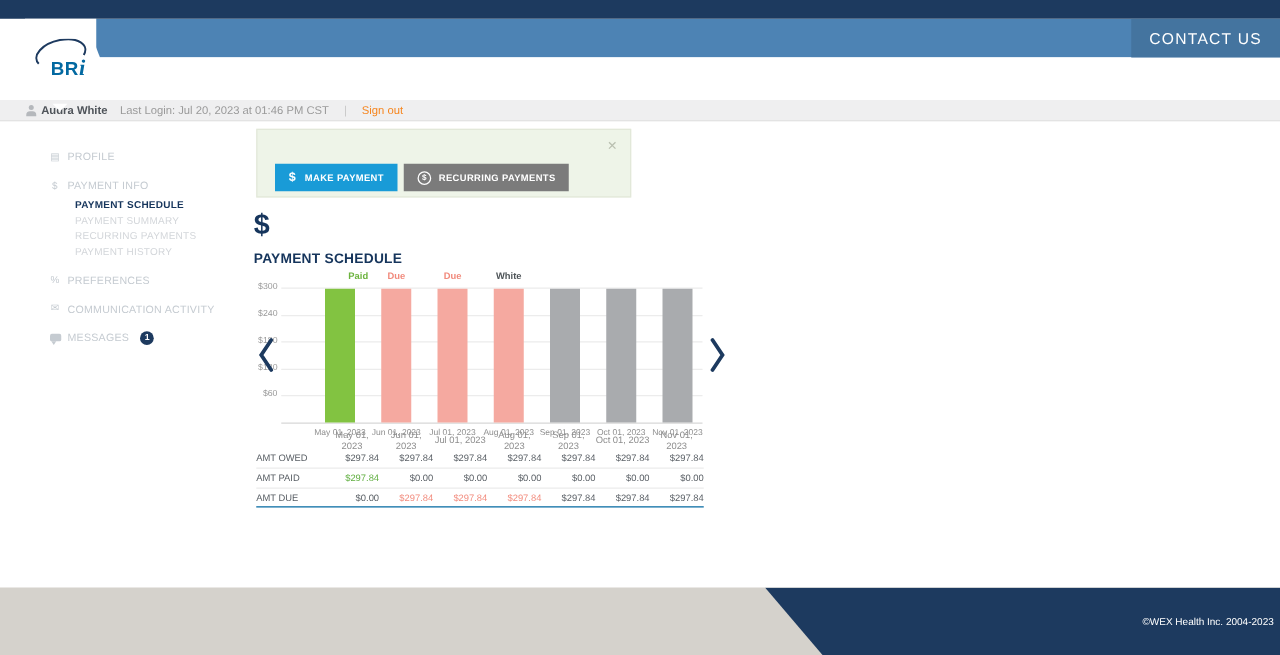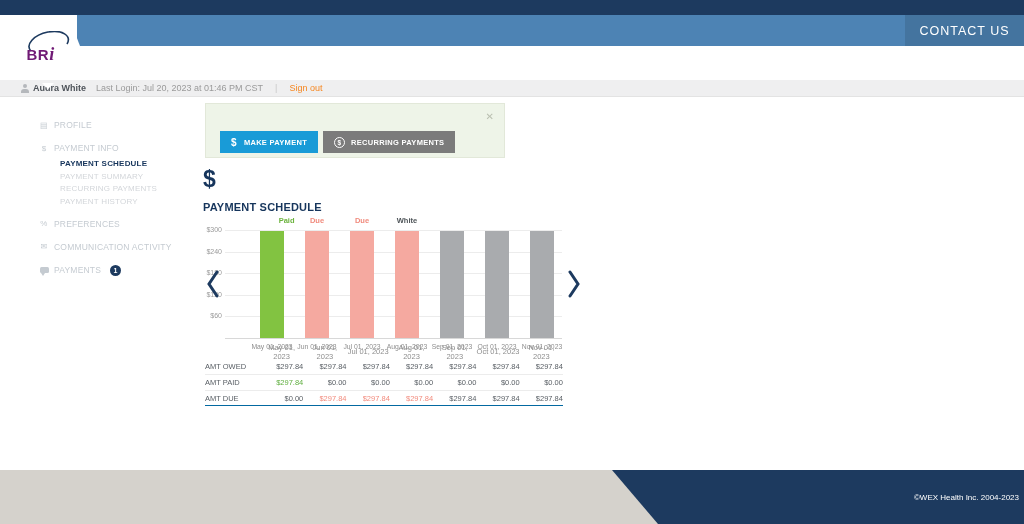--- a/index.html
+++ b/index.html
@@ -19,21 +19,21 @@
     color:#fff; font-size:12.5px; letter-spacing:1px; display:flex; align-items:center; justify-content:center;
     cursor:pointer;
   }
   .logobox {
     position:absolute; top:15px; left:20px; width:57px; height:65px; background:#fff; z-index:2;
     display:flex; align-items:center; justify-content:center;
   }
   .logo-inner { position:relative; width:44px; height:34px; }
   .logo-arc { position:absolute; top:0; left:0; }
   .logo-text {
-    position:absolute; bottom:0; left:0; font-size:15px; font-weight:bold; color:#701a75; letter-spacing:0.5px;
+    position:absolute; bottom:0; left:14px; font-size:15px; font-weight:bold; color:#0369a1; letter-spacing:0.5px;
   }
   .logo-text .it { font-family:"Liberation Serif", serif; font-style:italic; font-size:18px; }
   .notch {
     position:absolute; top:83px; left:42px; z-index:3; width:0; height:0;
     border-left:6px solid transparent; border-right:6px solid transparent; border-top:6px solid #fff;
   }
   
   .userbar {
     position:absolute; top:80px; left:0; width:1024px; height:17px; background:#efeff0;
     border-bottom:1px solid #e3e3e3; display:flex; align-items:center; font-size:9px; color:#9a9a9a;
@@ -154,21 +154,21 @@
   <div class="nav-item mt-block mb-lg">
     <span class="nicon">%</span>
     <span>PREFERENCES</span>
   </div>
   <div class="nav-item mb-lg">
     <span class="nicon">✉</span>
     <span>COMMUNICATION ACTIVITY</span>
   </div>
   <div class="nav-item">
     <span class="nicon"><span class="chat-icon"></span></span>
-    <span>PAYMENTS</span>
+    <span>MESSAGES</span>
     <span class="badge">1</span>
   </div>
 </div>
 
 <div class="notif">
   <div class="notif-close">✕</div>
   <div class="notif-btns">
     <div class="btn btn-blue">
       <span class="dollar">$</span>
       <span>MAKE PAYMENT</span>

